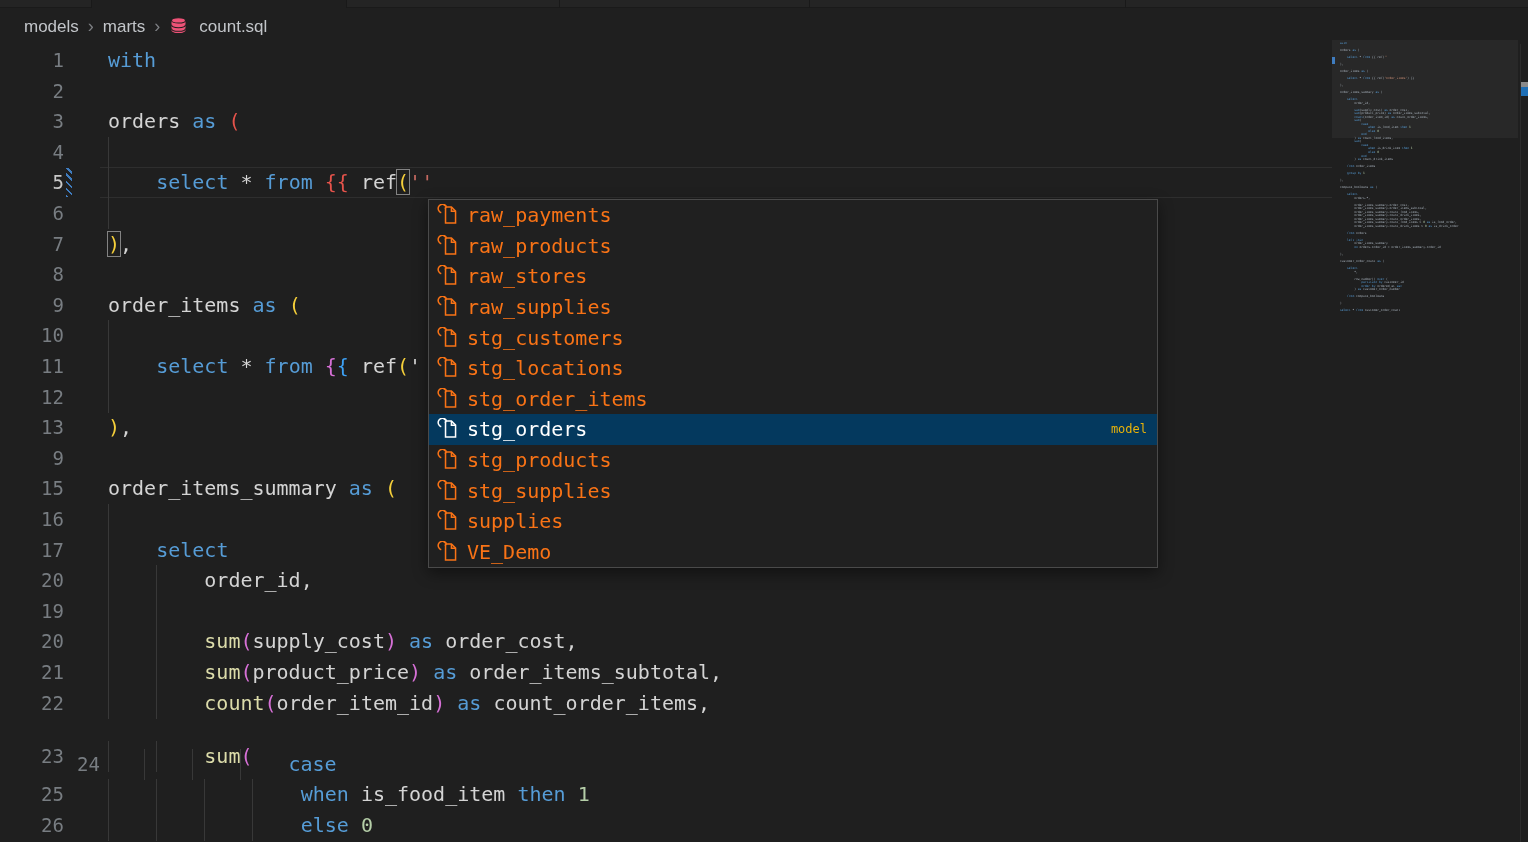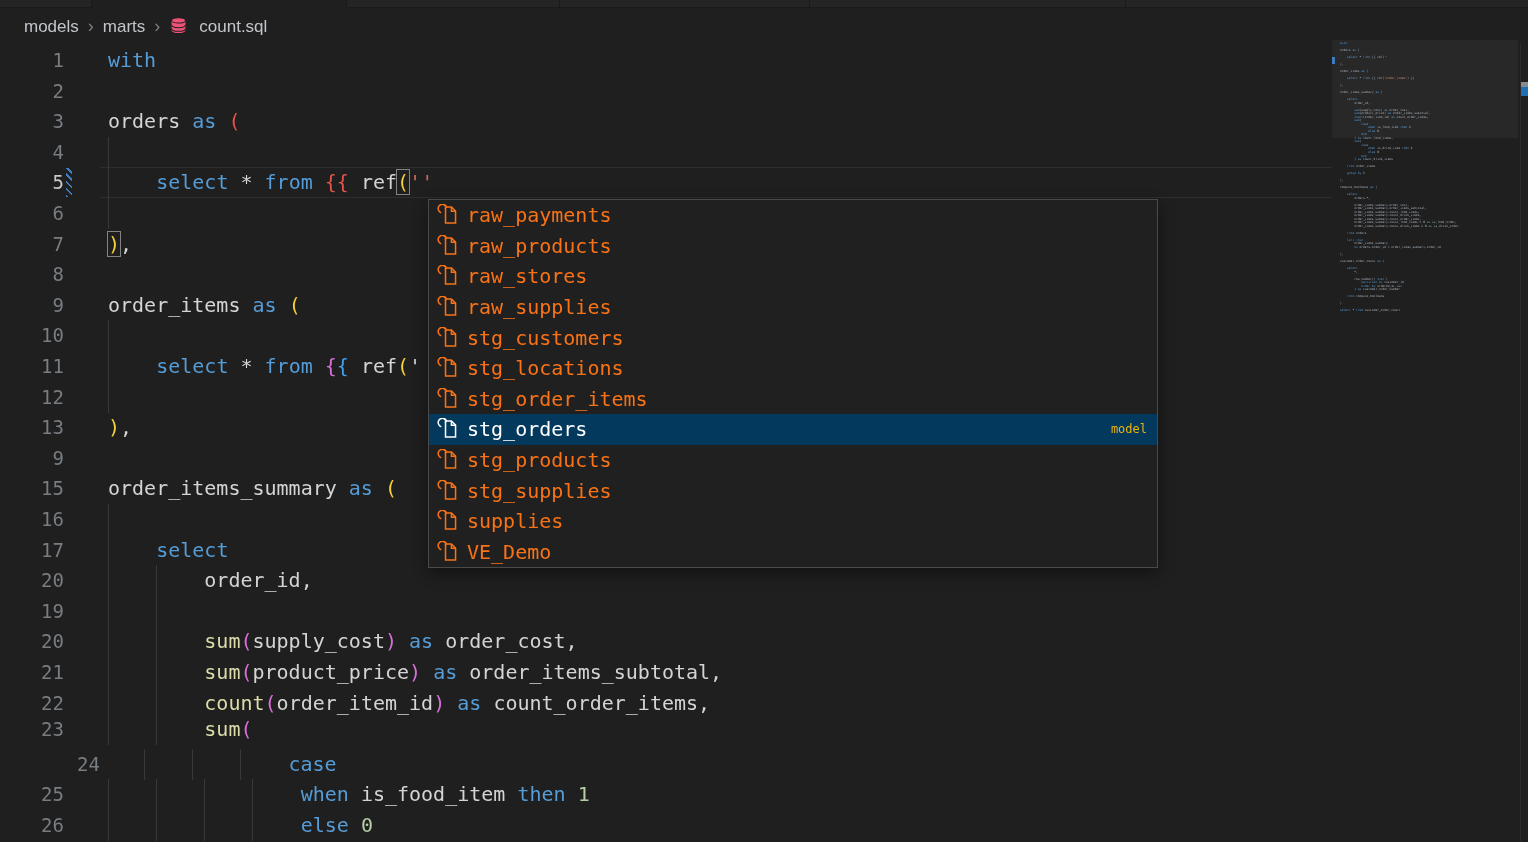--- a/index.html
+++ b/index.html
@@ -101,21 +101,21 @@
       <div class="cl" style="top: 412.2px;"><span class="ln">13</span><span class="ct"><span class="tk-b1">)</span><span class="tk-id">,</span></span></div>
       <div class="cl" style="top: 442.8px;"><span class="ln">9</span><span class="ct"></span></div>
       <div class="cl" style="top: 473.4px;"><span class="ln">15</span><span class="ct"><span class="tk-id">order_items_summary</span><span class="tk-sp"> </span><span class="tk-kw">as</span><span class="tk-sp"> </span><span class="tk-b1">(</span></span></div>
       <div class="cl" style="top: 504px;"><span class="ln">16</span><i class="guide" style="left: 108px;"></i><span class="ct"></span></div>
       <div class="cl" style="top: 534.6px;"><span class="ln">17</span><i class="guide" style="left: 108px;"></i><span class="ct"><span class="tk-sp">    </span><span class="tk-kw">select</span></span></div>
       <div class="cl" style="top: 565.2px;"><span class="ln">20</span><i class="guide" style="left: 108px;"></i><i class="guide" style="left: 156.164px;"></i><span class="ct"><span class="tk-sp">        </span><span class="tk-id">order_id,</span></span></div>
       <div class="cl" style="top: 595.8px;"><span class="ln">19</span><i class="guide" style="left: 108px;"></i><i class="guide" style="left: 156.164px;"></i><span class="ct"></span></div>
       <div class="cl" style="top: 626.4px;"><span class="ln">20</span><i class="guide" style="left: 108px;"></i><i class="guide" style="left: 156.164px;"></i><span class="ct"><span class="tk-sp">        </span><span class="tk-fn">sum</span><span class="tk-b2">(</span><span class="tk-id">supply_cost</span><span class="tk-b2">)</span><span class="tk-sp"> </span><span class="tk-kw">as</span><span class="tk-sp"> </span><span class="tk-id">order_cost,</span></span></div>
       <div class="cl" style="top: 657px;"><span class="ln">21</span><i class="guide" style="left: 108px;"></i><i class="guide" style="left: 156.164px;"></i><span class="ct"><span class="tk-sp">        </span><span class="tk-fn">sum</span><span class="tk-b2">(</span><span class="tk-id">product_price</span><span class="tk-b2">)</span><span class="tk-sp"> </span><span class="tk-kw">as</span><span class="tk-sp"> </span><span class="tk-id">order_items_subtotal,</span></span></div>
       <div class="cl" style="top: 687.6px;"><span class="ln">22</span><i class="guide" style="left: 108px;"></i><i class="guide" style="left: 156.164px;"></i><span class="ct"><span class="tk-sp">        </span><span class="tk-fn">count</span><span class="tk-b2">(</span><span class="tk-id">order_item_id</span><span class="tk-b2">)</span><span class="tk-sp"> </span><span class="tk-kw">as</span><span class="tk-sp"> </span><span class="tk-id">count_order_items,</span></span></div>
-      <div class="cl" style="top: 714px;"><span class="ln">23</span><i class="guide" style="left: 108px;"></i><i class="guide" style="left: 156.164px;"></i><span class="ct"><span class="tk-sp">        </span><span class="tk-fn">sum</span><span class="tk-b2">(</span></span></div>
+      <div class="cl" style="top: 741px;"><span class="ln">23</span><i class="guide" style="left: 108px;"></i><i class="guide" style="left: 156.164px;"></i><span class="ct"><span class="tk-sp">        </span><span class="tk-fn">sum</span><span class="tk-b2">(</span></span></div>
       <div class="cl" style="top: 748.8px; margin-left: 36px;"><span class="ln">24</span><i class="guide" style="left: 108px;"></i><i class="guide" style="left: 156.164px;"></i><i class="guide" style="left: 204.328px;"></i><span class="ct"><span class="tk-sp">            </span><span class="tk-kw">case</span></span></div>
       <div class="cl" style="top: 779.4px;"><span class="ln">25</span><i class="guide" style="left: 108px;"></i><i class="guide" style="left: 156.164px;"></i><i class="guide" style="left: 204.328px;"></i><i class="guide" style="left: 252.492px;"></i><span class="ct"><span class="tk-sp">                </span><span class="tk-kw">when</span><span class="tk-sp"> </span><span class="tk-id">is_food_item</span><span class="tk-sp"> </span><span class="tk-kw">then</span><span class="tk-sp"> </span><span class="tk-nu">1</span></span></div>
       <div class="cl" style="top: 810px;"><span class="ln">26</span><i class="guide" style="left: 108px;"></i><i class="guide" style="left: 156.164px;"></i><i class="guide" style="left: 204.328px;"></i><i class="guide" style="left: 252.492px;"></i><span class="ct"><span class="tk-sp">                </span><span class="tk-kw">else</span><span class="tk-sp"> </span><span class="tk-nu">0</span></span></div>
     </div>
 </div>
 
 <div class="mm-slider"></div>
 <div class="minimap">
     <pre id="mm-pre"><span class="mm-kw">with</span>
 

